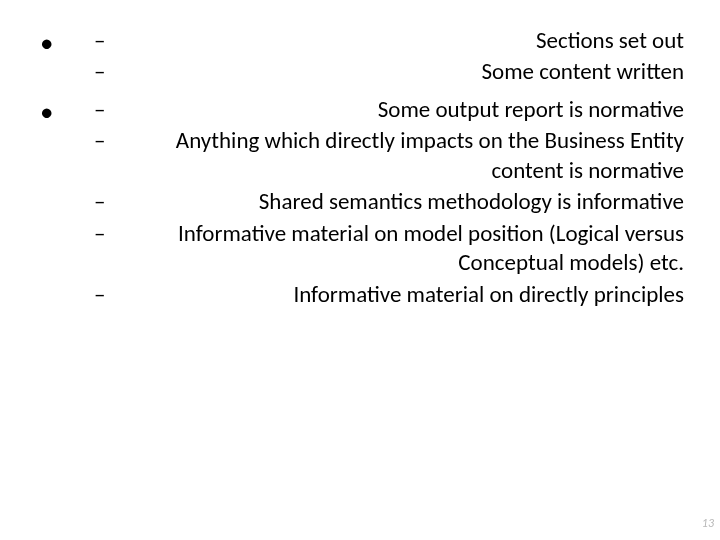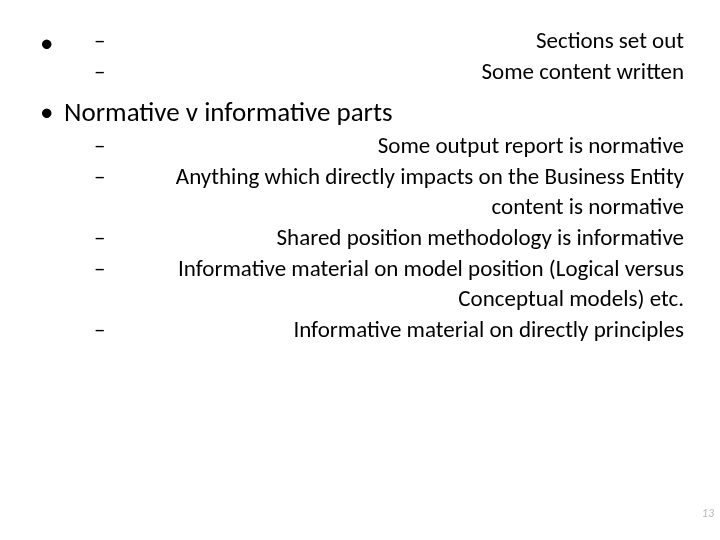--- a/index.html
+++ b/index.html
@@ -61,44 +61,43 @@
   ul.level2 > li::before {
     content: "–";
     position: absolute;
     left: 0;
     top: 0;
     font-size: 23px;
   }
   .pagenum {
     position: absolute;
     right: 6px;
-    bottom: 20px;
+    bottom: 10px;
     font-size: 12px;
     color: #b9b9b9;
     font-style: italic;
   }
 </style>
 </head>
 <body>
 
 <div class="slide">
 
   <ul class="level1">
     <li>
       <ul class="level2">
         <li><span>Sections set out</span></li>
         <li><span>Some content written</span></li>
       </ul>
     </li>
     <li>
-      <span>Normative v informative parts</span>
       <ul class="level2">
         <li><span>Some output report is normative</span></li>
         <li><span>Anything which directly impacts on the Business Entity content is normative</span></li>
-        <li><span>Shared position methodology is informative</span></li>
+        <li><span>Shared semantics methodology is informative</span></li>
         <li><span>Informative material on model position (Logical versus Conceptual models) etc.</span></li>
         <li><span>Informative material on directly principles</span></li>
       </ul>
     </li>
   </ul>
 
   <div class="pagenum">13</div>
 </div>
 
 </body></html>

